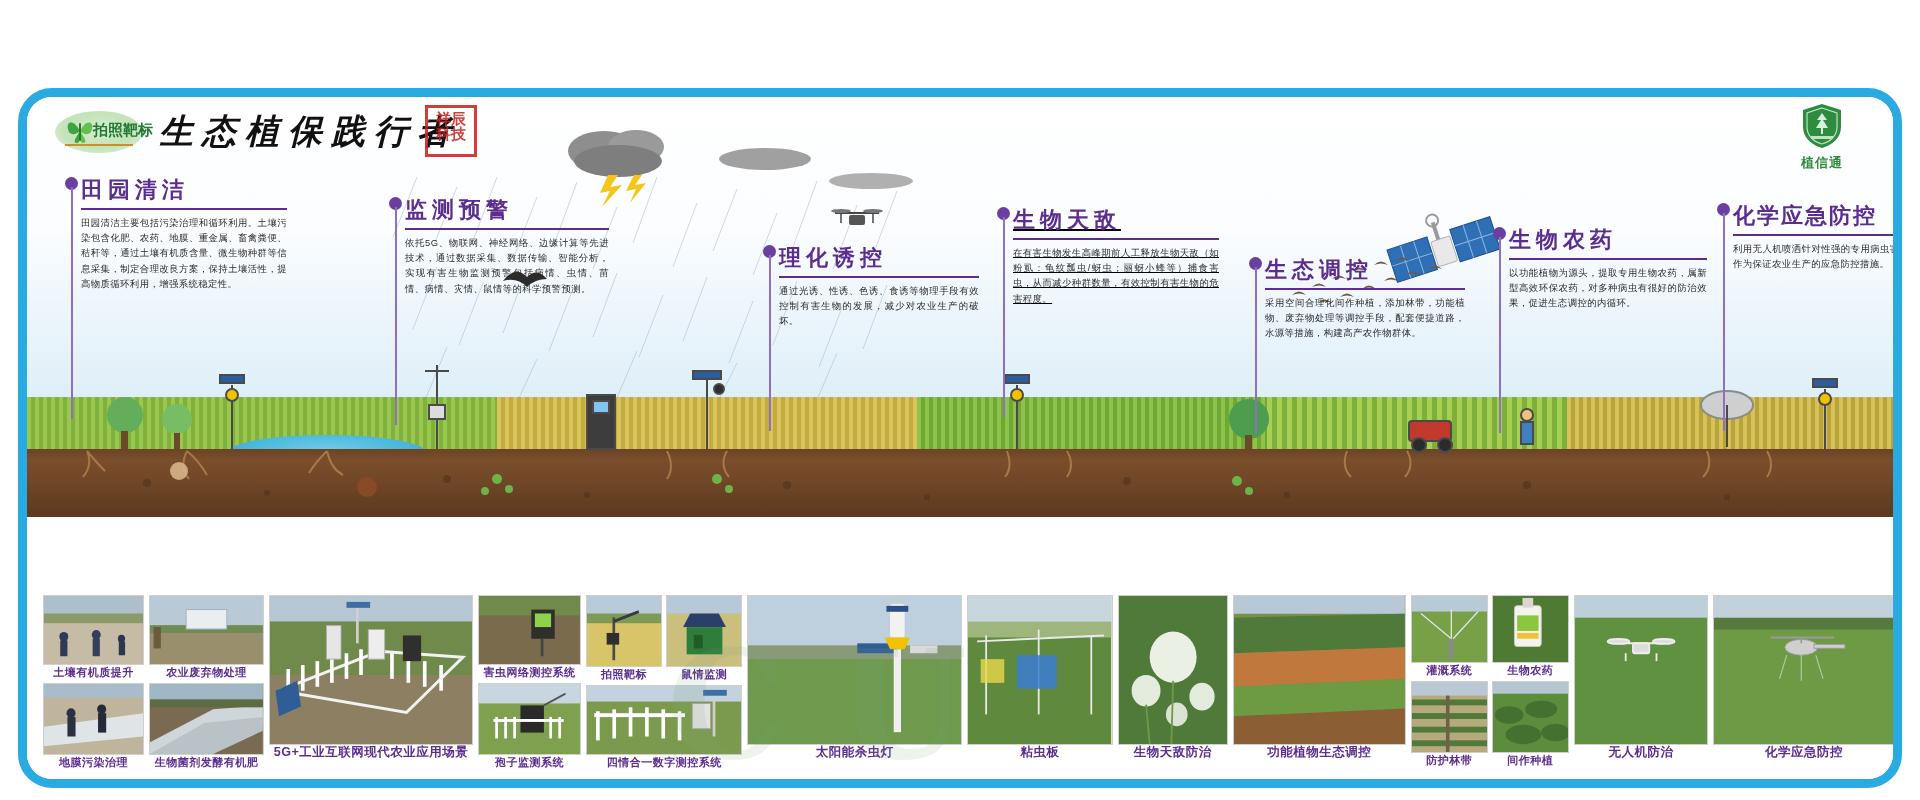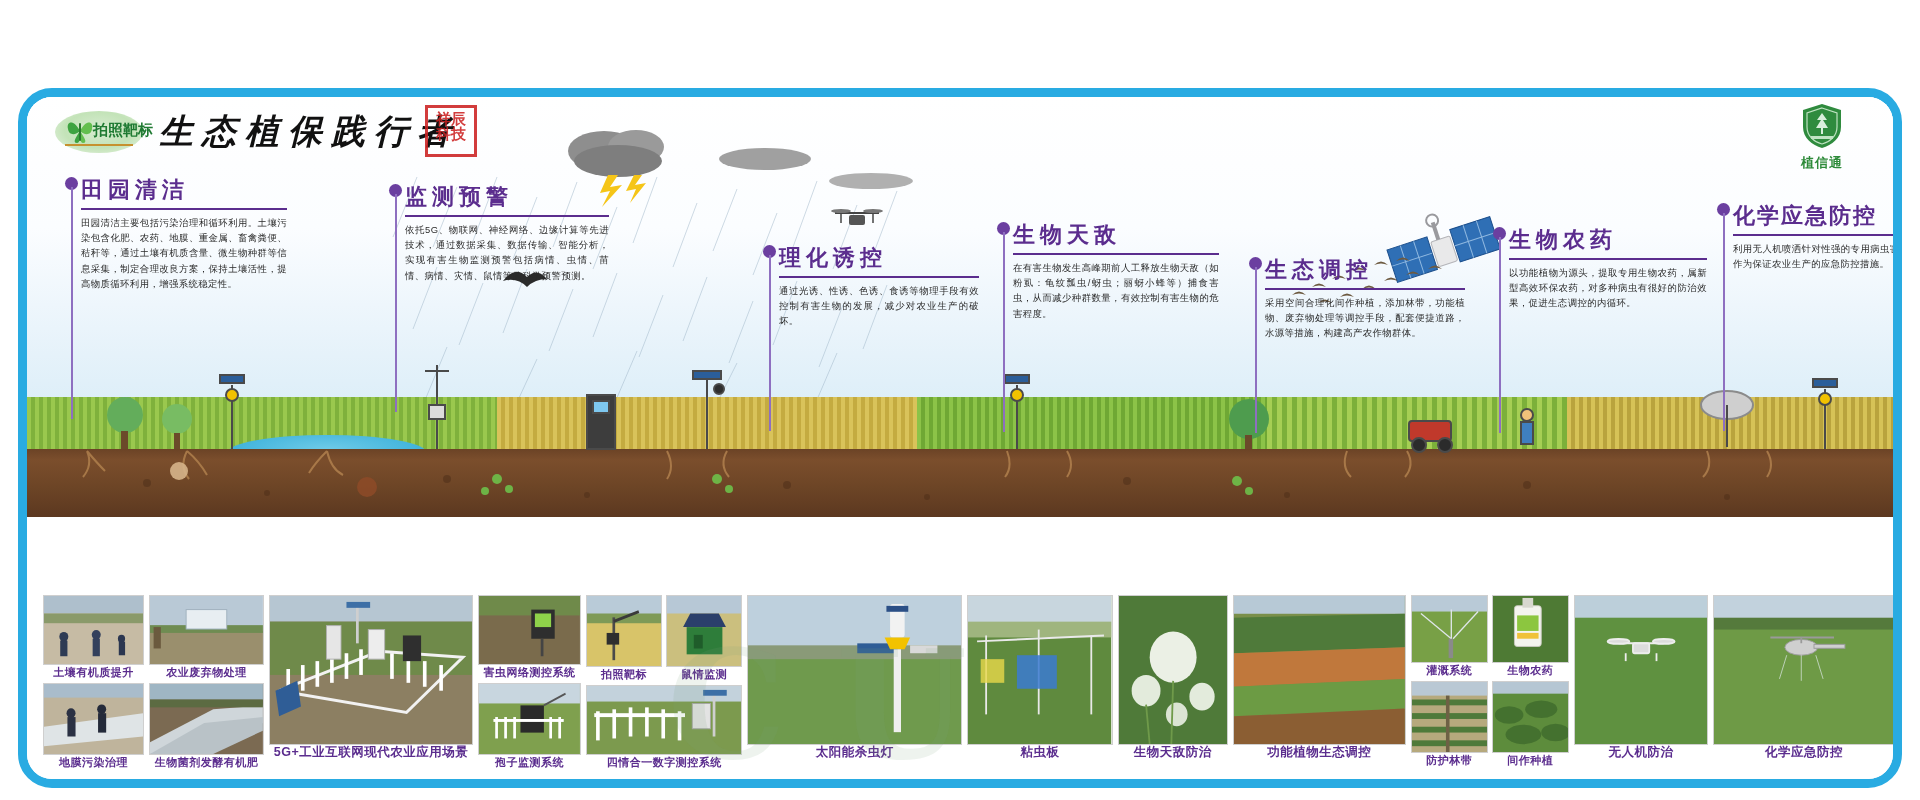--- a/index.html
+++ b/index.html
@@ -425,37 +425,37 @@
       </div>
 
       <div class="section" style="left:54px;top:78px;width:206px;">
         <div class="dot"></div>
         <div class="stem" style="height:232px;"></div>
         <div class="sec-title">田园清洁</div>
         <div class="sec-rule"></div>
         <div class="sec-body">田园清洁主要包括污染治理和循环利用。土壤污染包含化肥、农药、地膜、重金属、畜禽粪便、秸秆等，通过土壤有机质含量、微生物种群等信息采集，制定合理改良方案，保持土壤活性，提高物质循环利用，增强系统稳定性。</div>
       </div>
 
-      <div class="section" style="left:378px;top:85px;width:204px;">
+      <div class="section" style="left:378px;top:98px;width:204px;">
         <div class="dot"></div>
         <div class="stem" style="height:218px;"></div>
         <div class="sec-title">监测预警</div>
         <div class="sec-rule"></div>
         <div class="sec-body">依托5G、物联网、神经网络、边缘计算等先进技术，通过数据采集、数据传输、智能分析，实现有害生物监测预警包括病情、虫情、苗情、病情、灾情、鼠情等的科学预警预测。</div>
       </div>
 
       <div class="section" style="left:752px;top:146px;width:200px;">
         <div class="dot"></div>
         <div class="stem" style="height:176px;"></div>
         <div class="sec-title">理化诱控</div>
         <div class="sec-rule"></div>
         <div class="sec-body">通过光诱、性诱、色诱、食诱等物理手段有效控制有害生物的发展，减少对农业生产的破坏。</div>
       </div>
 
-      <div class="section" style="left:986px;top:123px;width:206px;">
+      <div class="section" style="left:986px;top:108px;width:206px;text-decoration:underline;">
         <div class="dot"></div>
         <div class="stem" style="height:200px;"></div>
         <div class="sec-title">生物天敌</div>
         <div class="sec-rule"></div>
         <div class="sec-body">在有害生物发生高峰期前人工释放生物天敌（如粉虱：龟纹瓢虫/蚜虫；丽蚜小蜂等）捕食害虫，从而减少种群数量，有效控制有害生物的危害程度。</div>
       </div>
 
       <div class="section" style="left:1238px;top:158px;width:200px;">
         <div class="dot"></div>
         <div class="stem" style="height:166px;"></div>

